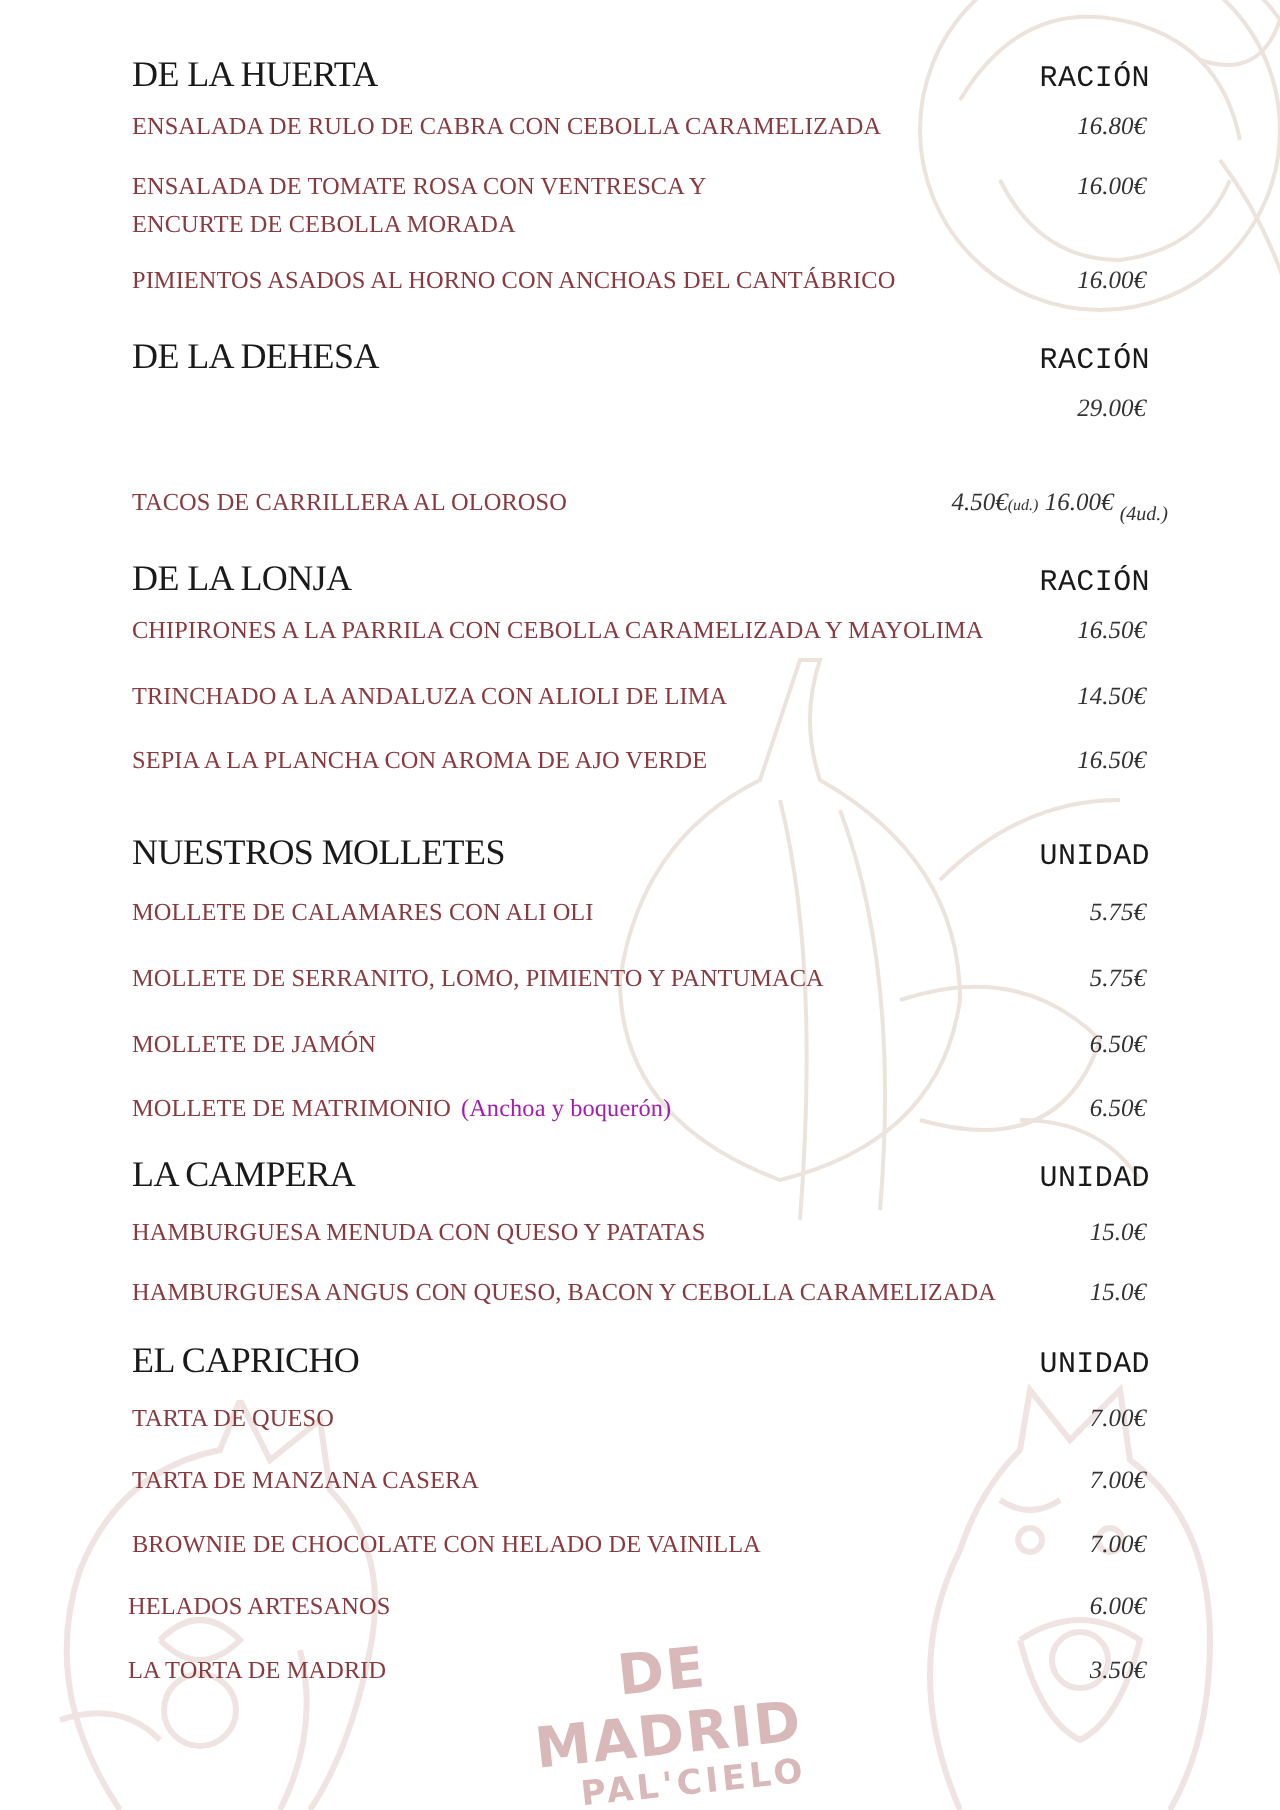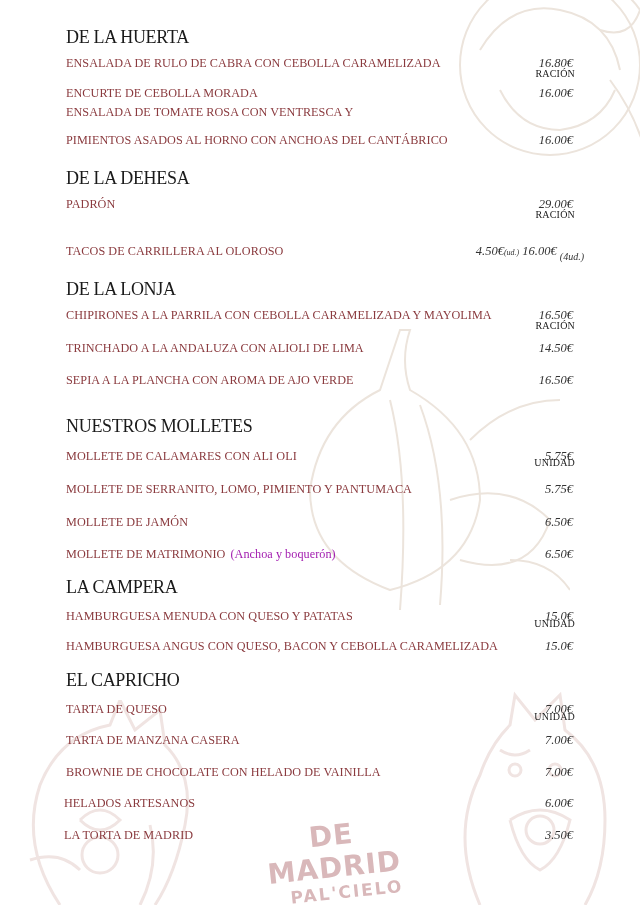--- a/index.html
+++ b/index.html
@@ -12,22 +12,22 @@
   .menu {
     position: absolute; left: 66px; top: 0; width: 510px;
   }
   .section { position: absolute; left: 0; width: 510px; }
   .sec-title {
     position: absolute; left: 0; font-size: 18px; color: #1a1a1a;
     letter-spacing: -0.3px; font-family: "Liberation Serif", serif;
     white-space: nowrap;
   }
   .sec-unit {
-    position: absolute; right: 1px; font-size: 10px; color: #1a1a1a;
-    font-family: Liberation Serif, serif; letter-spacing: 0.2px; margin-top: 37px;
+    position: absolute; right: 1px; font-size: 15px; color: #1a1a1a;
+    font-family: Liberation Mono, monospace; letter-spacing: 0.2px;
   }
   .item { position: absolute; left: 0; width: 510px; }
   .item-name {
     position: absolute; left: 0; font-size: 12.2px; color: #8a3a3e;
     font-family: "Liberation Serif", serif; line-height: 19px;
     letter-spacing: 0.05px; white-space: nowrap;
   }
   .item-name .note { color: #a21caf; font-size: 12.2px; margin-left: 5px; }
   .item-price {
     position: absolute; right: 3px; font-size: 12.5px; color: #333;
@@ -89,37 +89,36 @@
 
   <div class="section" style="top:27px">
     <div class="sec-title" style="top:0">DE LA HUERTA</div>
     <div class="sec-unit" style="top:4px">RACIÓN</div>
     <div class="item" style="top:27px">
       <div class="item-name">ENSALADA DE RULO DE CABRA CON CEBOLLA CARAMELIZADA</div>
       <div class="item-price">16.80€</div>
     </div>
     <div class="item" style="top:57px">
       <div class="item-name">
+        <div>ENSALADA DE TOMATE ROSA CON VENTRESCA Y</div>
         <div>ENCURTE DE CEBOLLA MORADA</div>
-        <div>ENSALADA DE TOMATE ROSA CON VENTRESCA Y</div>
       </div>
       <div class="item-price">16.00€</div>
     </div>
     <div class="item" style="top:104px">
       <div class="item-name">PIMIENTOS ASADOS AL HORNO CON ANCHOAS DEL CANTÁBRICO</div>
       <div class="item-price">16.00€</div>
     </div>
   </div>
 
   <div class="section" style="top:168px">
     <div class="sec-title" style="top:0">DE LA DEHESA</div>
     <div class="sec-unit" style="top:4px">RACIÓN</div>
     <div class="item" style="top:27px">
       <div class="item-name">
-        <div>PADRÓN</div>
       </div>
       <div class="item-price">29.00€</div>
     </div>
     <div class="item" style="top:74px">
       <div class="item-name">TACOS DE CARRILLERA AL OLOROSO</div>
       <div class="item-price" style="right:-8px">
         <span>4.50€</span><span class="small">(ud.)</span>
         <span>16.00€</span>
         <span class="sub">(4ud.)</span>
       </div>

